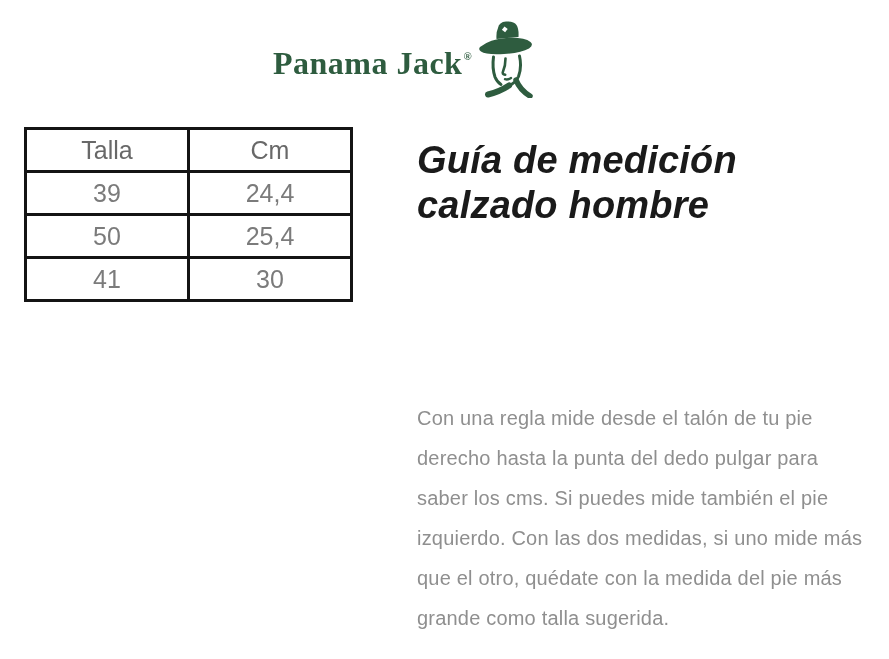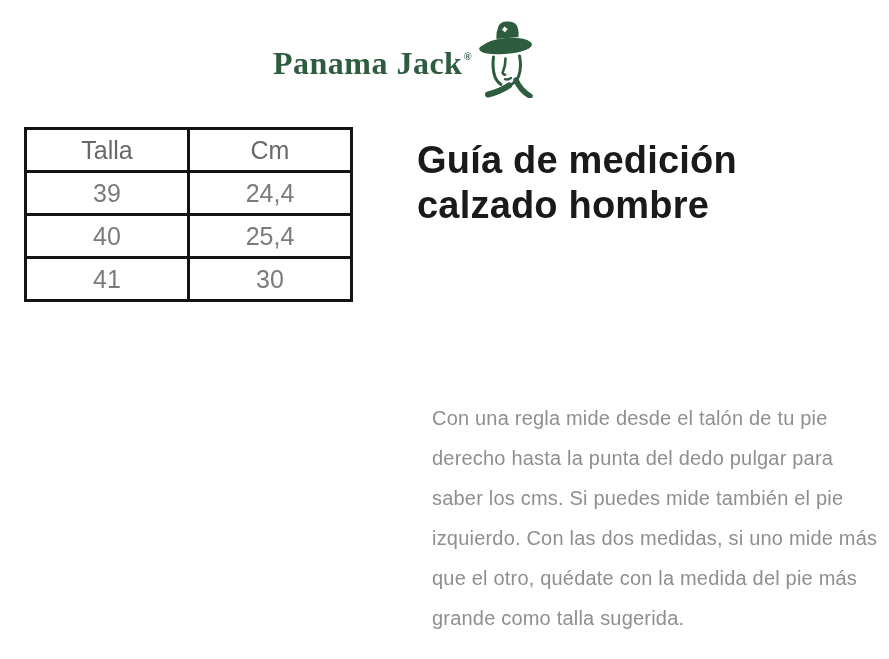--- a/index.html
+++ b/index.html
@@ -36,26 +36,26 @@
     height: 43px; text-align: center; vertical-align: middle;
     font-size: 25px; font-weight: 400; padding: 0;
   }
   .size-table th { color: #686868; margin-top: 6px; }
   .size-table td { color: #7b7b7b; margin-top: 45px; }
 
   
   .guide-heading {
     position: absolute; left: 417px; top: 138px; width: 365px;
     font-size: 38px; line-height: 45px; font-weight: 700;
-    color: #1a1a1a; letter-spacing: 0.2px;
+    color: #1a1a1a; letter-spacing: 0.2px; font-style: italic;
   }
   .guide-body {
     position: absolute; left: 417px; top: 398px; width: 447px;
     font-size: 20px; line-height: 40px; font-weight: 400;
-    color: #8f8f8f; letter-spacing: 0.2px; margin-left: 15px;
+    color: #8f8f8f; letter-spacing: 0.2px;
   }
 </style>
 </head>
 <body>
 
 <div class="page">
 
   <div class="logo">
     <div class="wordmark"><span>Panama Jack</span><sup class="reg-mark">®</sup></div>
     <svg class="hat-icon" viewBox="0 0 56 78" xmlns="http://www.w3.org/2000/svg" aria-hidden="true">
@@ -81,21 +81,21 @@
         <th>Talla</th>
         <th>Cm</th>
       </tr>
     </thead>
     <tbody>
       <tr>
         <td>39</td>
         <td>24,4</td>
       </tr>
       <tr>
-        <td>40</td>
+        <td>50</td>
         <td>25,4</td>
       </tr>
       <tr>
         <td>41</td>
         <td>30</td>
       </tr>
     </tbody>
   </table>
 
   <h1 class="guide-heading">Guía de medición calzado hombre</h1>

